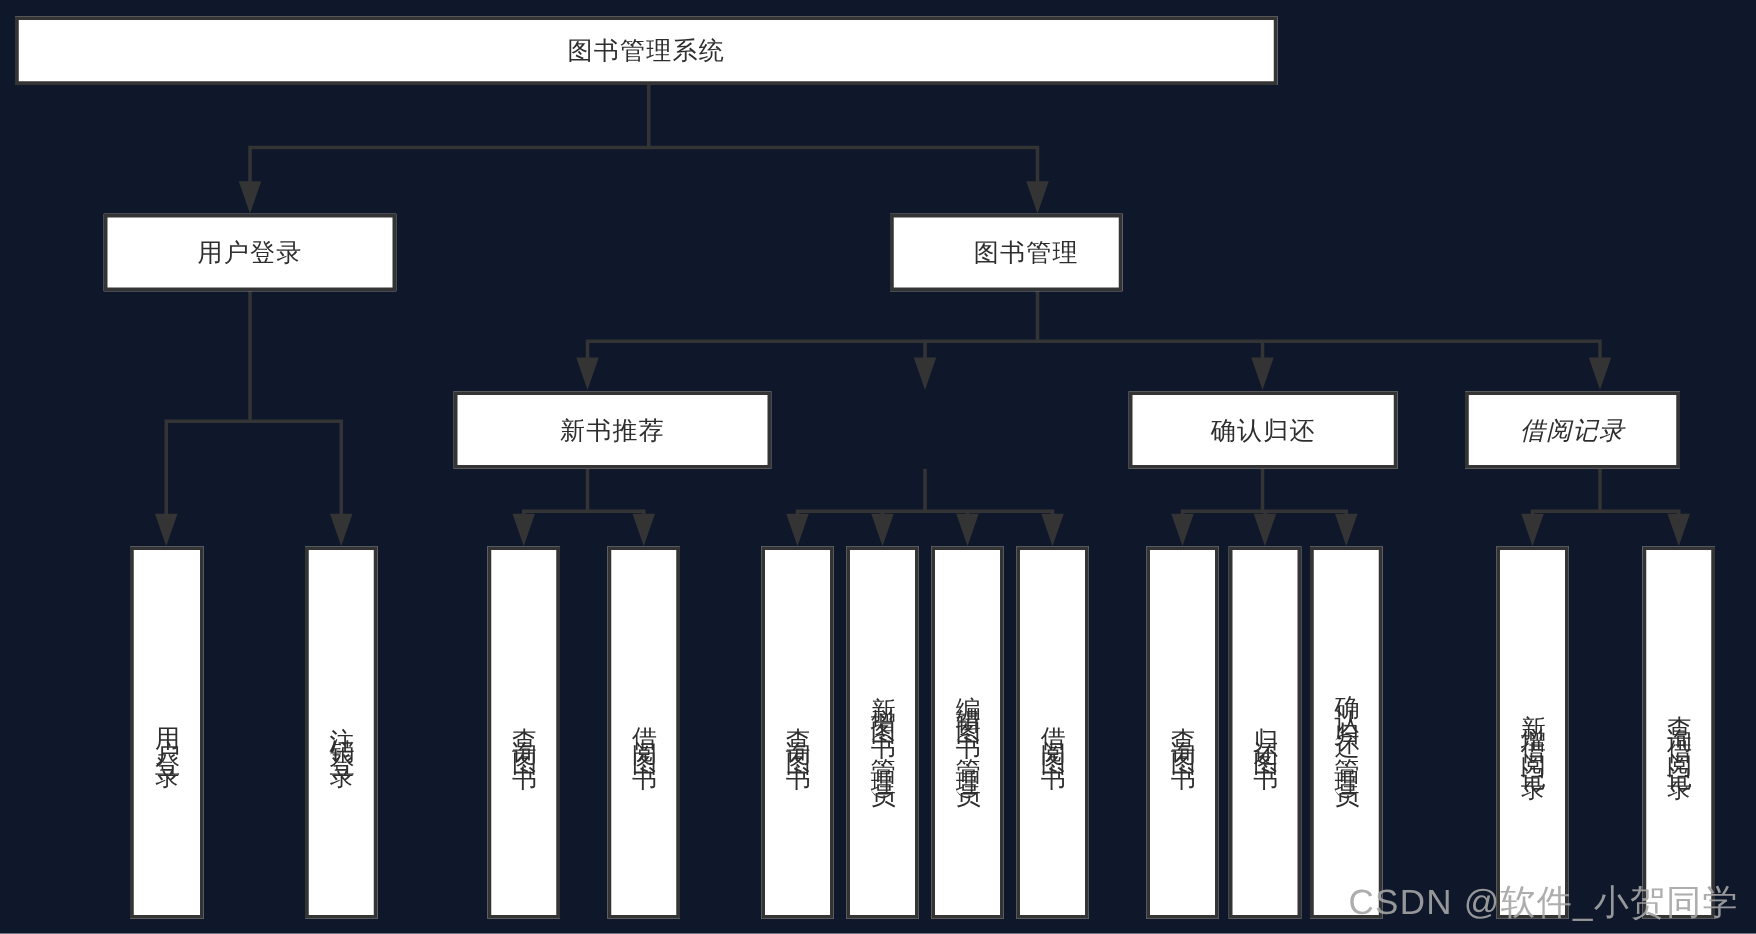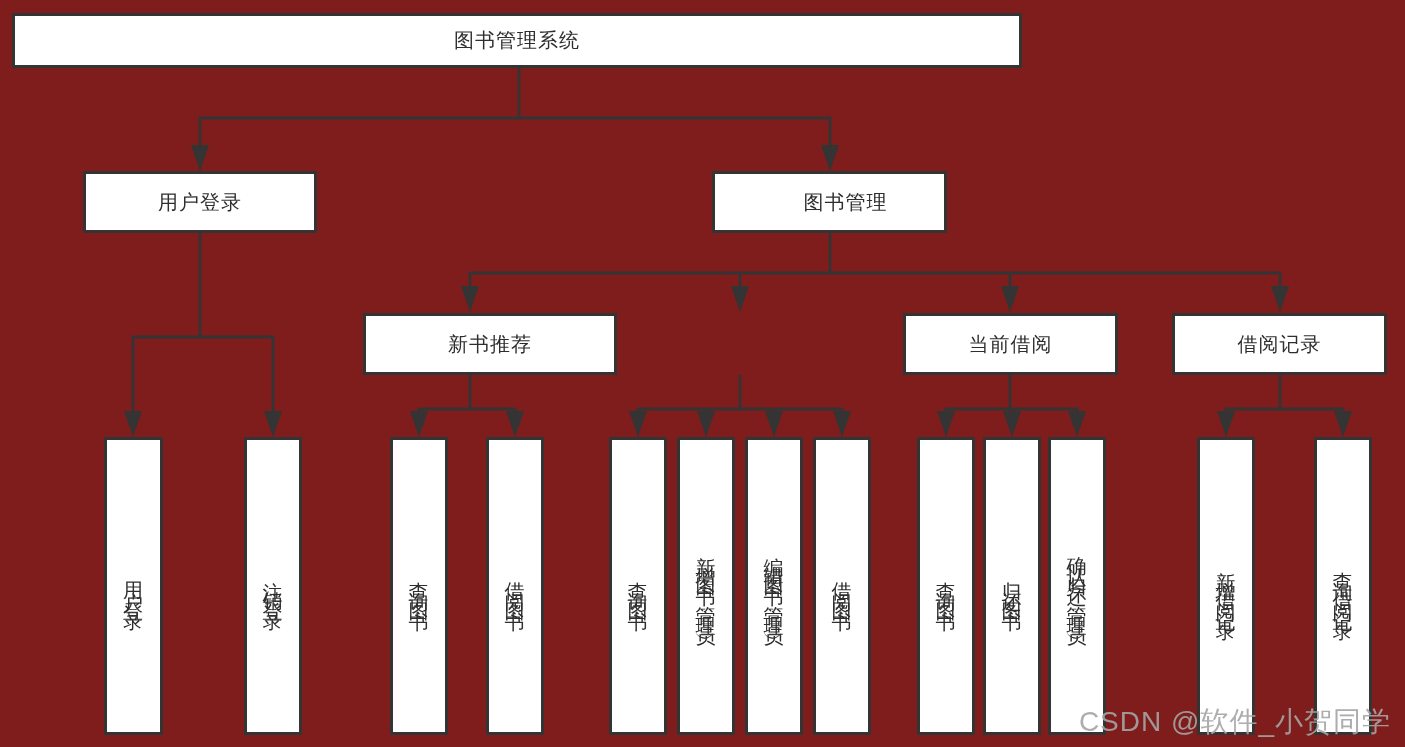--- a/index.html
+++ b/index.html
@@ -4,21 +4,21 @@
 <style>
   html, body {
     margin: 0;
     padding: 0;
     background: #ffffff;
   }
   #stage {
     position: relative;
     width: 1405px;
     height: 747px;
-    background: #7f1d1d;
+    background: #0f172a;
     font-family: "Liberation Sans", "DejaVu Sans", sans-serif;
     overflow: hidden;
   }
   #wires {
     position: absolute;
     left: 0; top: 0;
     width: 1405px; height: 747px;
     z-index: 1;
   }
   .box {
@@ -98,25 +98,25 @@
       <polygon points="1003,411 1021,411 1012,437"></polygon>
       <polygon points="1068,411 1086,411 1077,437"></polygon>
       <polygon points="1217,411 1235,411 1226,437"></polygon>
       <polygon points="1334,411 1352,411 1343,437"></polygon>
     </g>
   </svg>
 
   <div class="box" style="left:12px; top:13px; width:1010px; height:55px;">图书管理系统</div>
 
   <div class="box" style="left:83px; top:171px; width:234px; height:62px;">用户登录</div>
-  <div class="box" style="left:712px; top:171px; width:235px; height:62px;padding-left:32px;">图书管理</div>
+  <div class="box" style="left:712px; top:171px; width:186px; height:62px;padding-left:32px;">图书管理</div>
 
   <div class="box" style="left:363px; top:313px; width:254px; height:62px;">新书推荐</div>
-  <div class="box" style="left:903px; top:313px; width:215px; height:62px;">当前借阅</div>
-  <div class="box" style="left:1172px; top:313px; width:215px; height:62px;">借阅记录</div>
+  <div class="box" style="left:903px; top:313px; width:215px; height:62px;">确认归还</div>
+  <div class="box" style="left:1172px; top:313px; width:172px; height:62px;font-style:italic;">借阅记录</div>
 
   <div class="box leaf" style="left:104px; top:437px; width:59px; height:298px;">用户登录</div>
   <div class="box leaf" style="left:244px; top:437px; width:58px; height:298px;">注销登录</div>
 
   <div class="box leaf" style="left:390px; top:437px; width:58px; height:298px;">查询图书</div>
   <div class="box leaf" style="left:486px; top:437px; width:58px; height:298px;">借阅图书</div>
 
   <div class="box leaf" style="left:609px; top:437px; width:58px; height:298px;">查询图书</div>
   <div class="box leaf" style="left:677px; top:437px; width:58px; height:298px;">新增图书（管理员）</div>
   <div class="box leaf" style="left:745px; top:437px; width:58px; height:298px;">编辑图书（管理员）</div>

